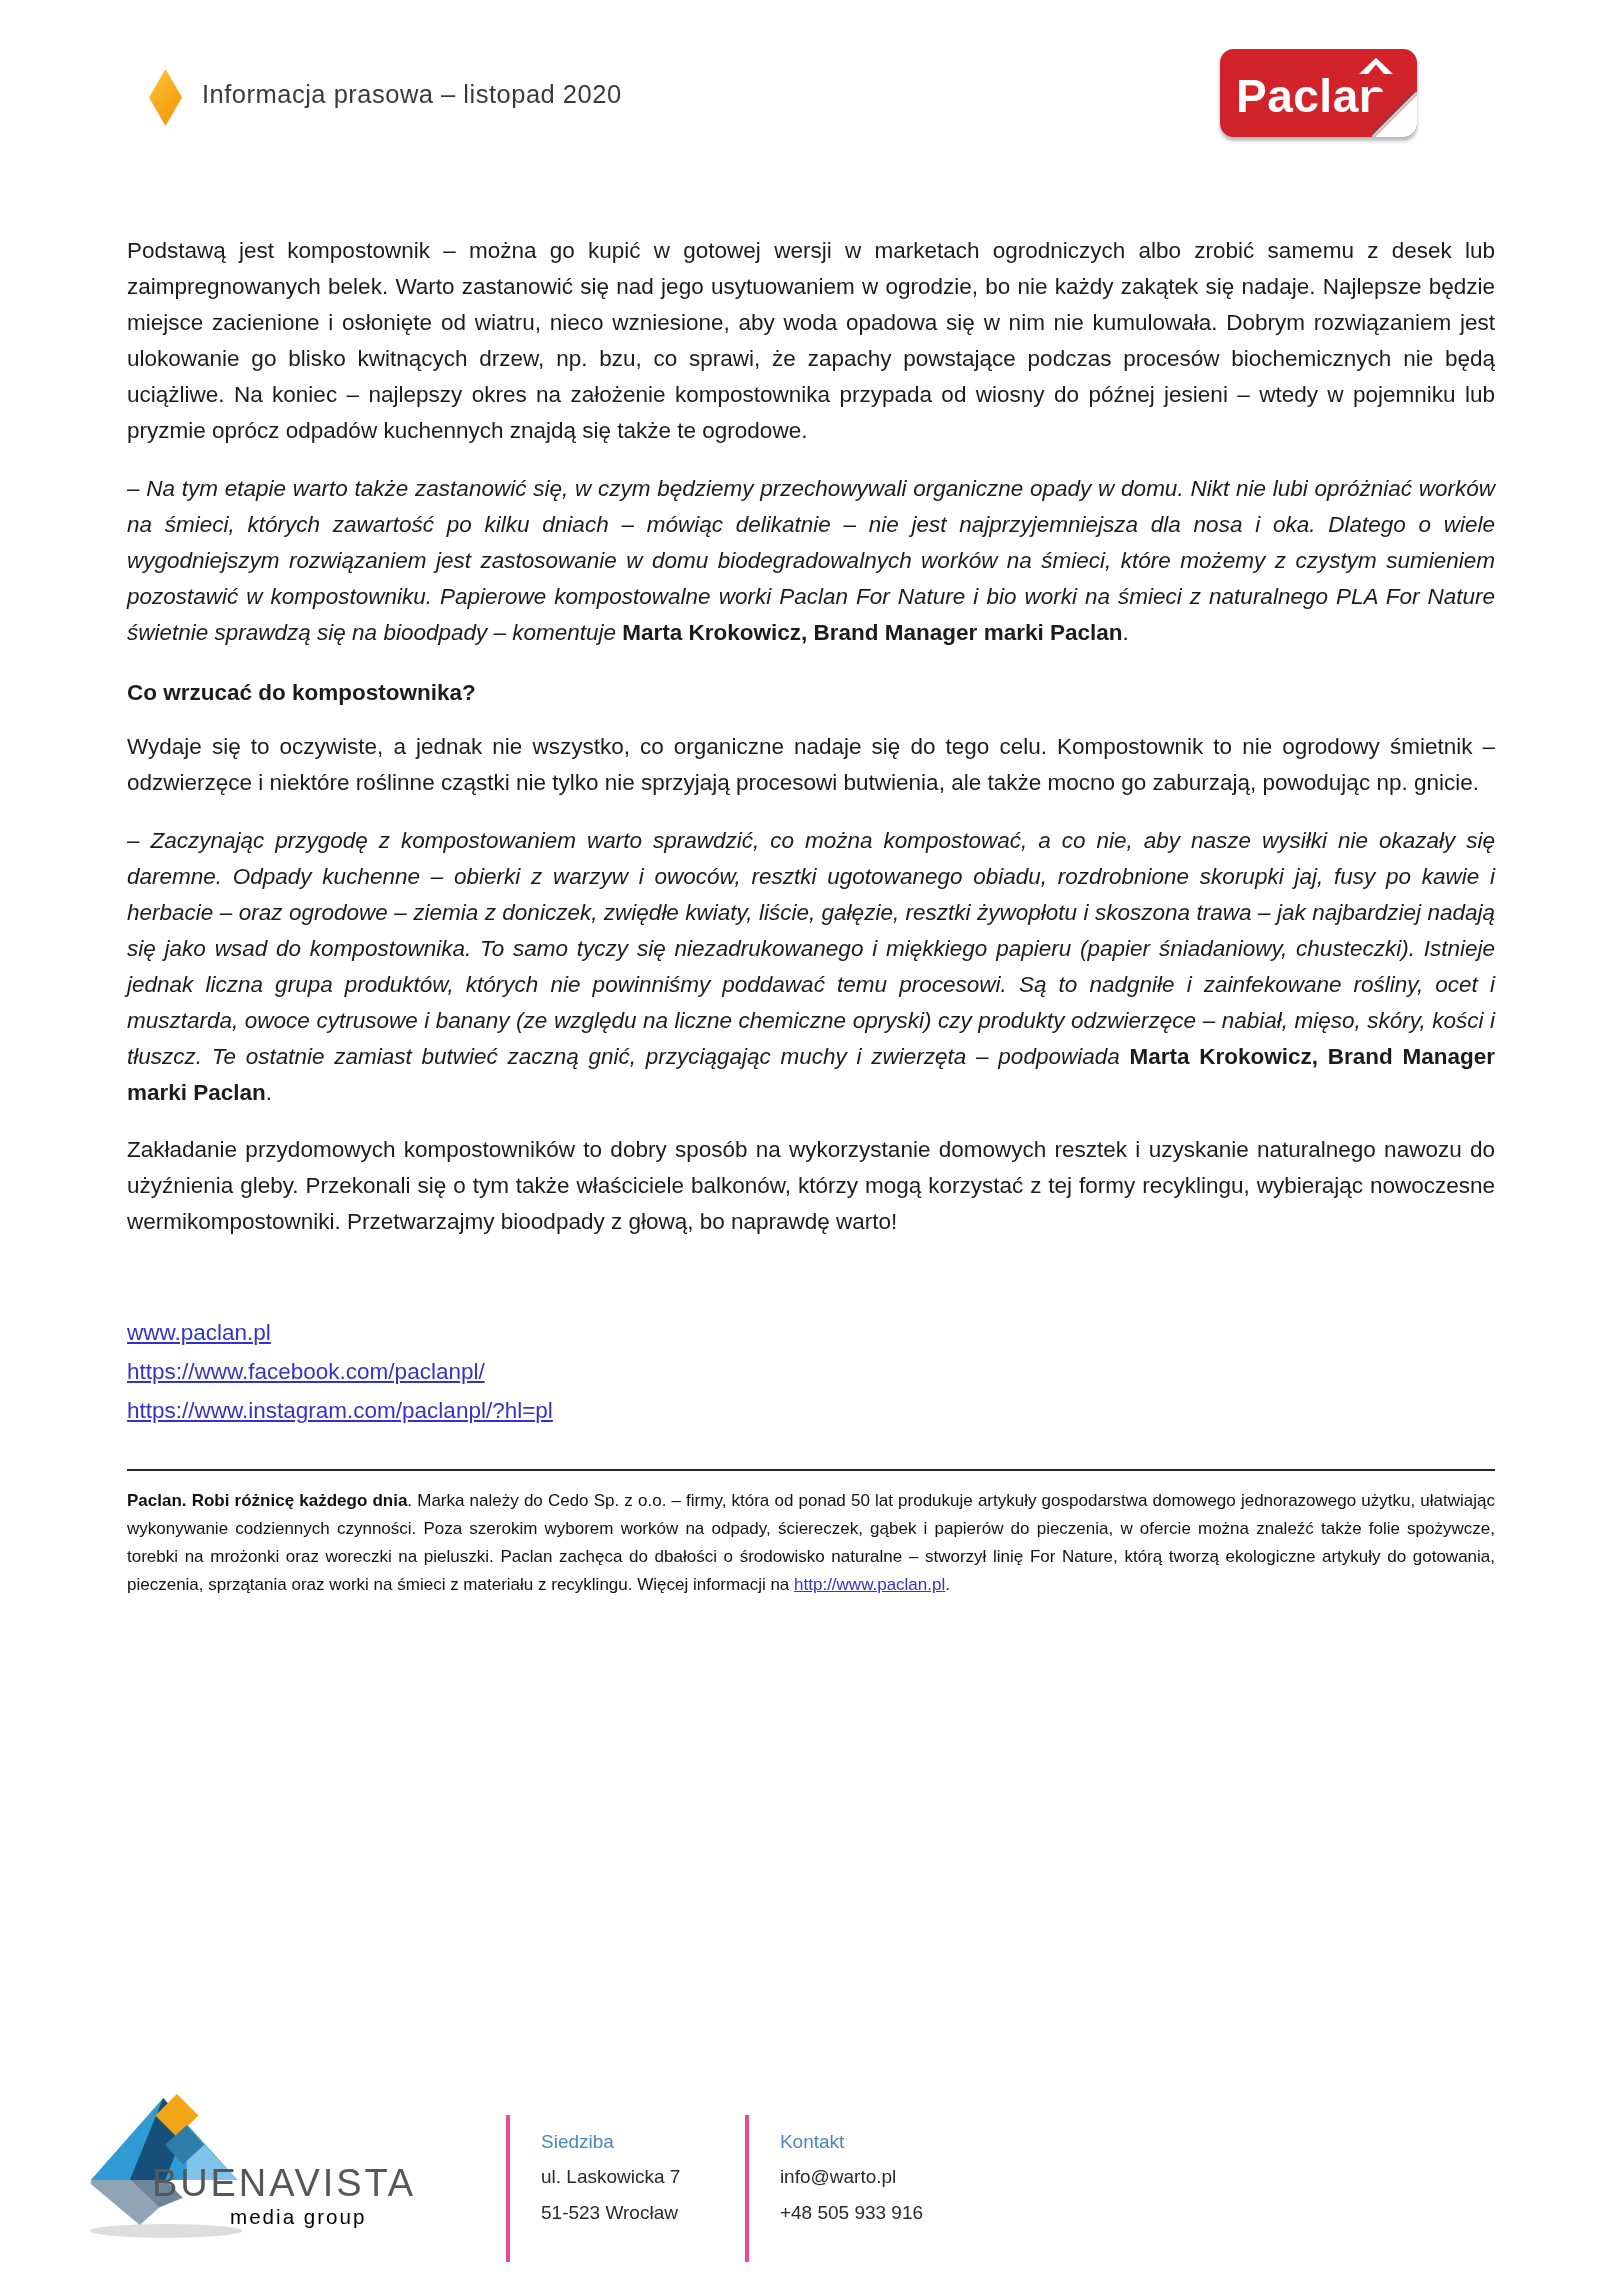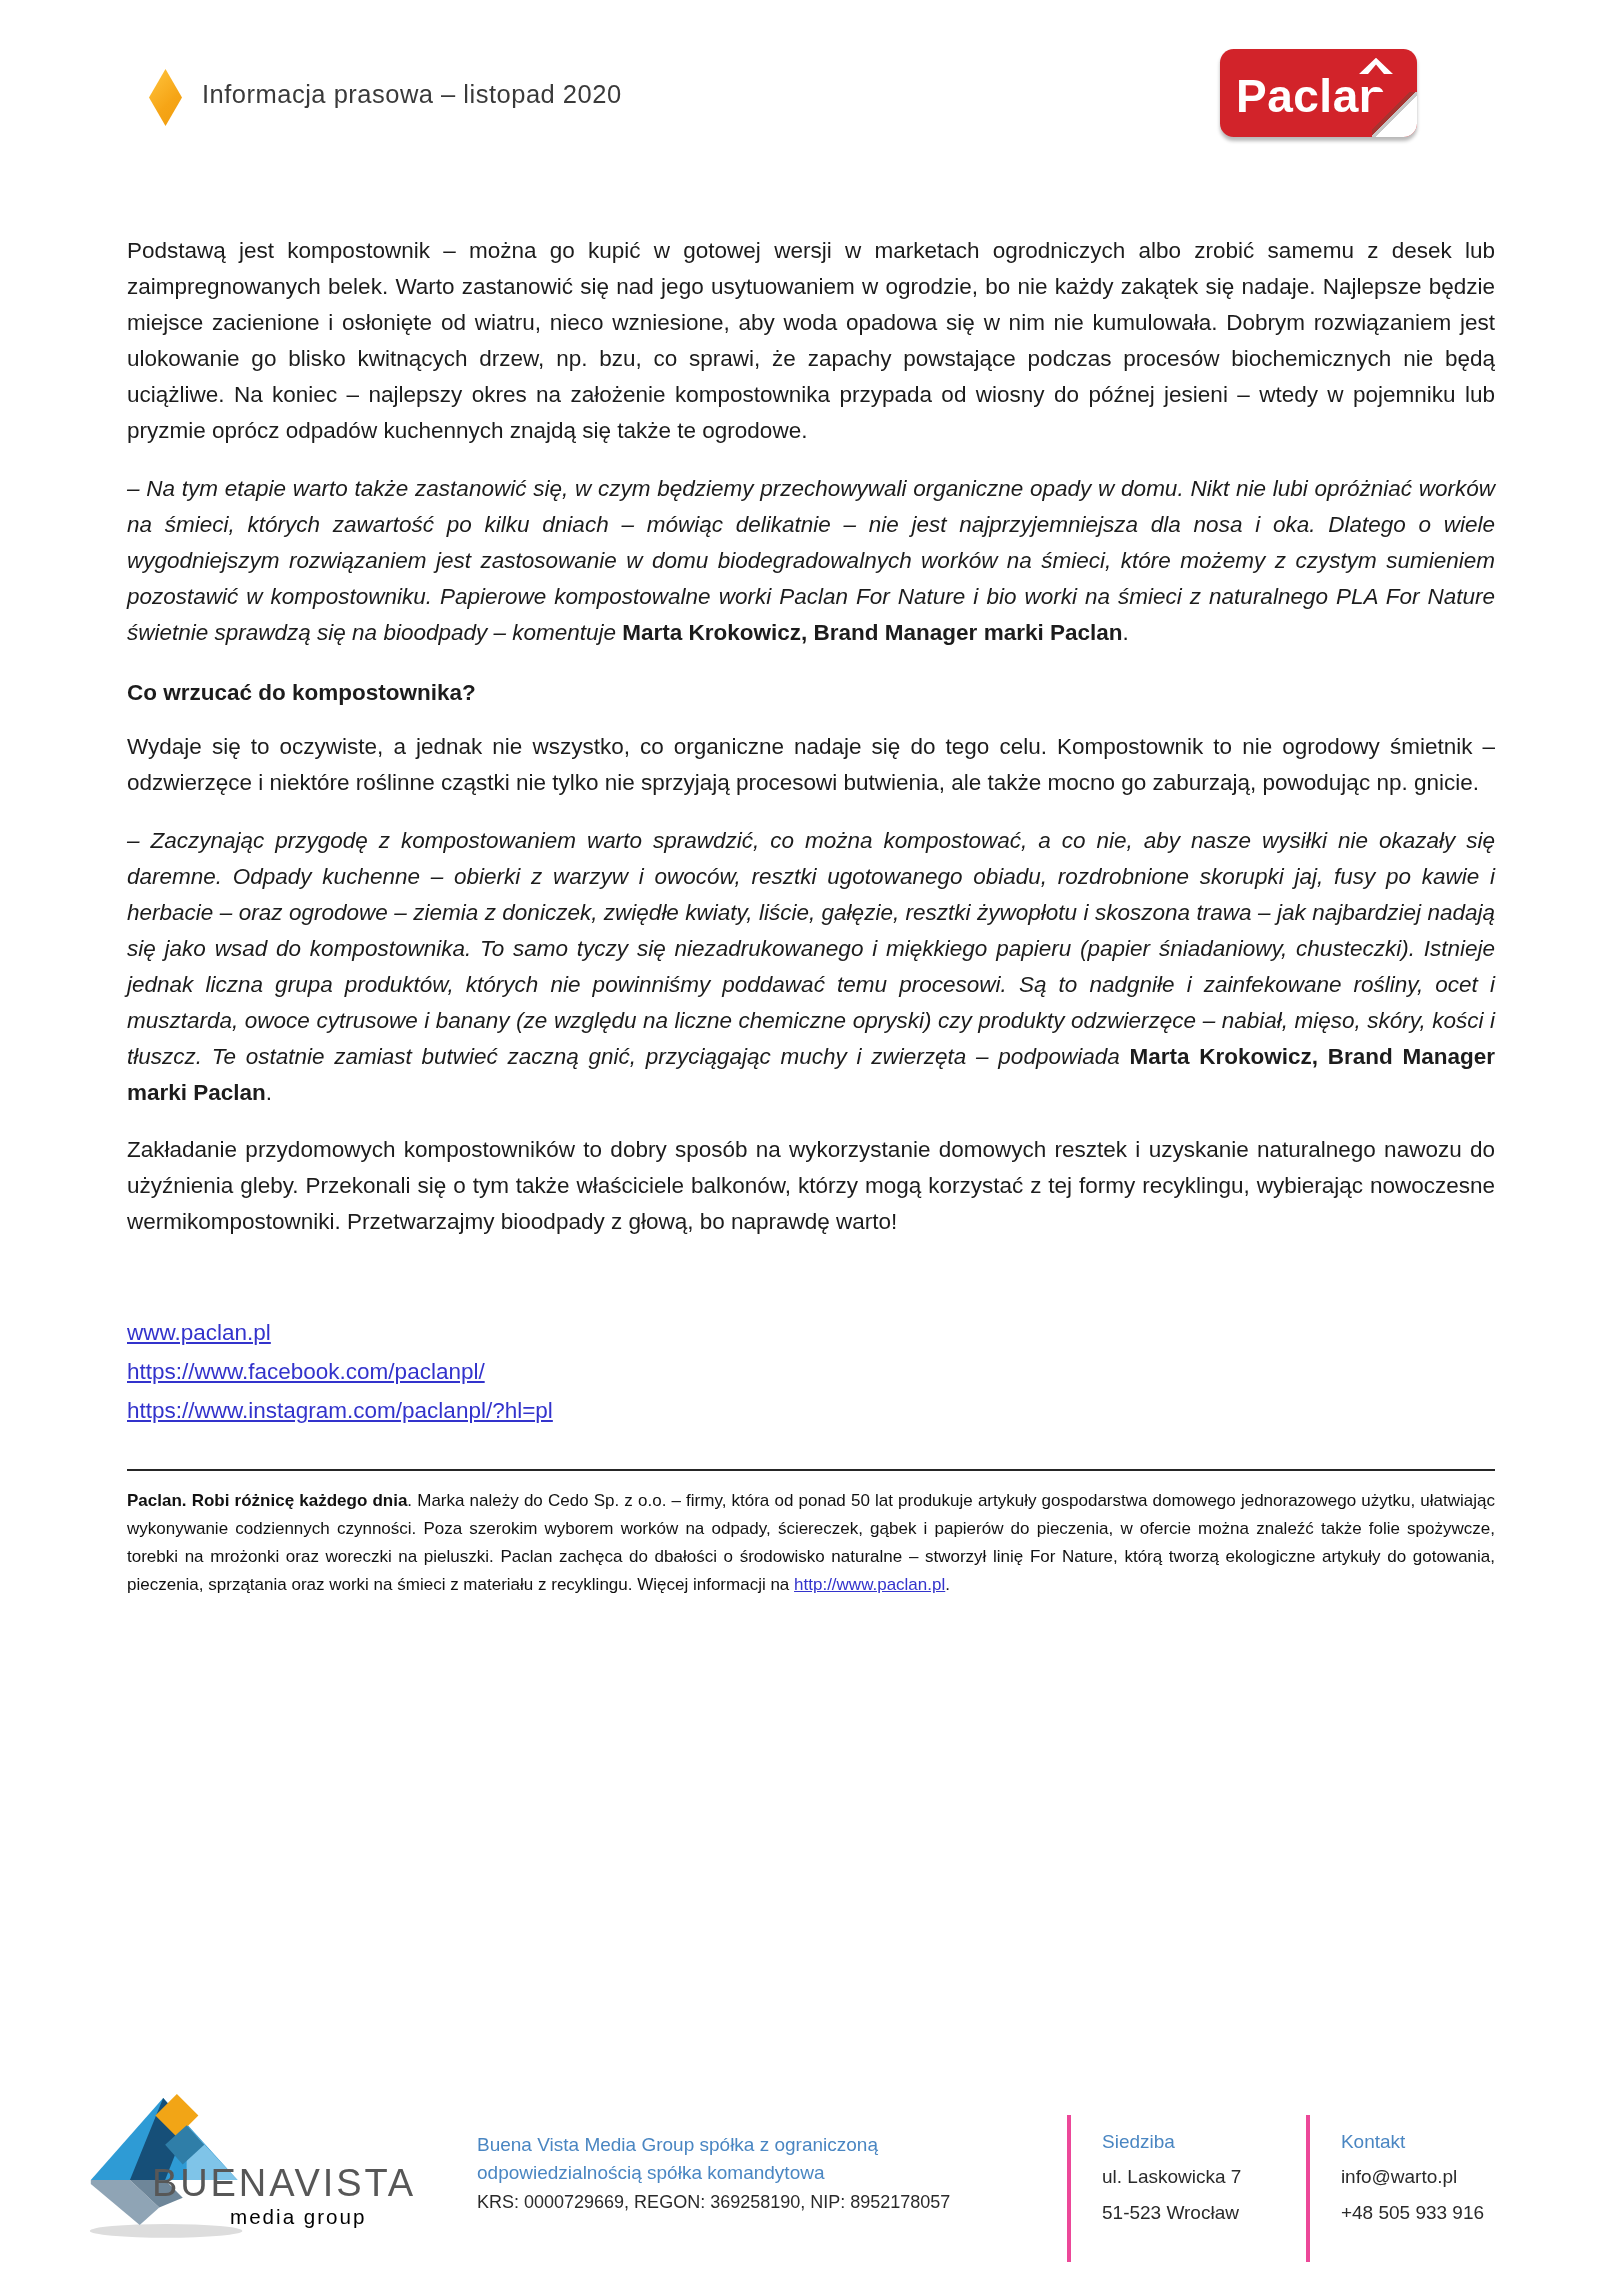--- a/index.html
+++ b/index.html
@@ -182,24 +182,20 @@
         <polygon points="106,50 158,106 106,106" fill="#7fc4e8"></polygon>
         <polygon points="96,18 118,40 96,62 74,40" fill="#f2a516"></polygon>
         <polygon points="84,70 106,50 124,70 102,90" fill="#2f7ea8"></polygon>
         <polygon points="8,106 48,106 78,134 58,152 8,110" fill="#8fa4b5"></polygon>
         <polygon points="48,106 84,106 102,124 78,134" fill="#6e8699"></polygon>
       </svg>
       <div class="bv-name">BUENAVISTA</div>
       <div class="bv-sub">media group</div>
     </div>
 
-    <div class="f-company">
-      <div class="company-name">Buena Vista Media Group spółka z ograniczoną odpowiedzialnością spółka komandytowa</div>
-      <div class="registry">KRS: 0000729669, REGON: 369258190, NIP: 8952178057</div>
-    </div>
 
     <div class="f-col address">
       <div class="f-title">Siedziba</div>
       <div class="f-line">ul. Laskowicka 7</div>
       <div class="f-line">51-523 Wrocław</div>
     </div>
 
     <div class="f-col contact">
       <div class="f-title">Kontakt</div>
       <div class="f-line">info@warto.pl</div>

